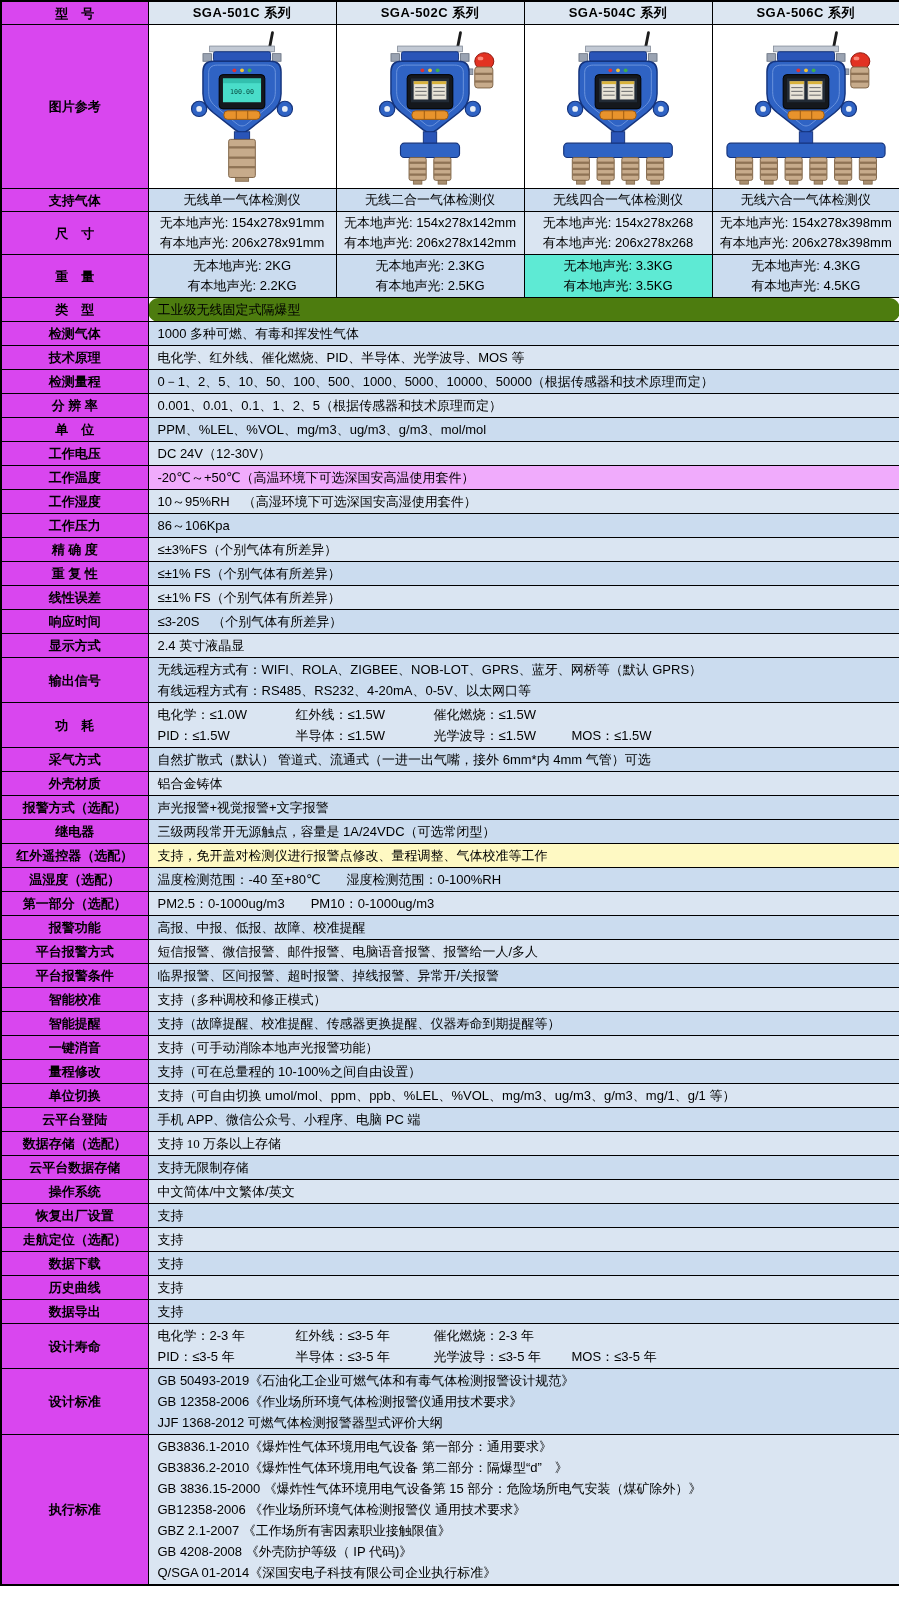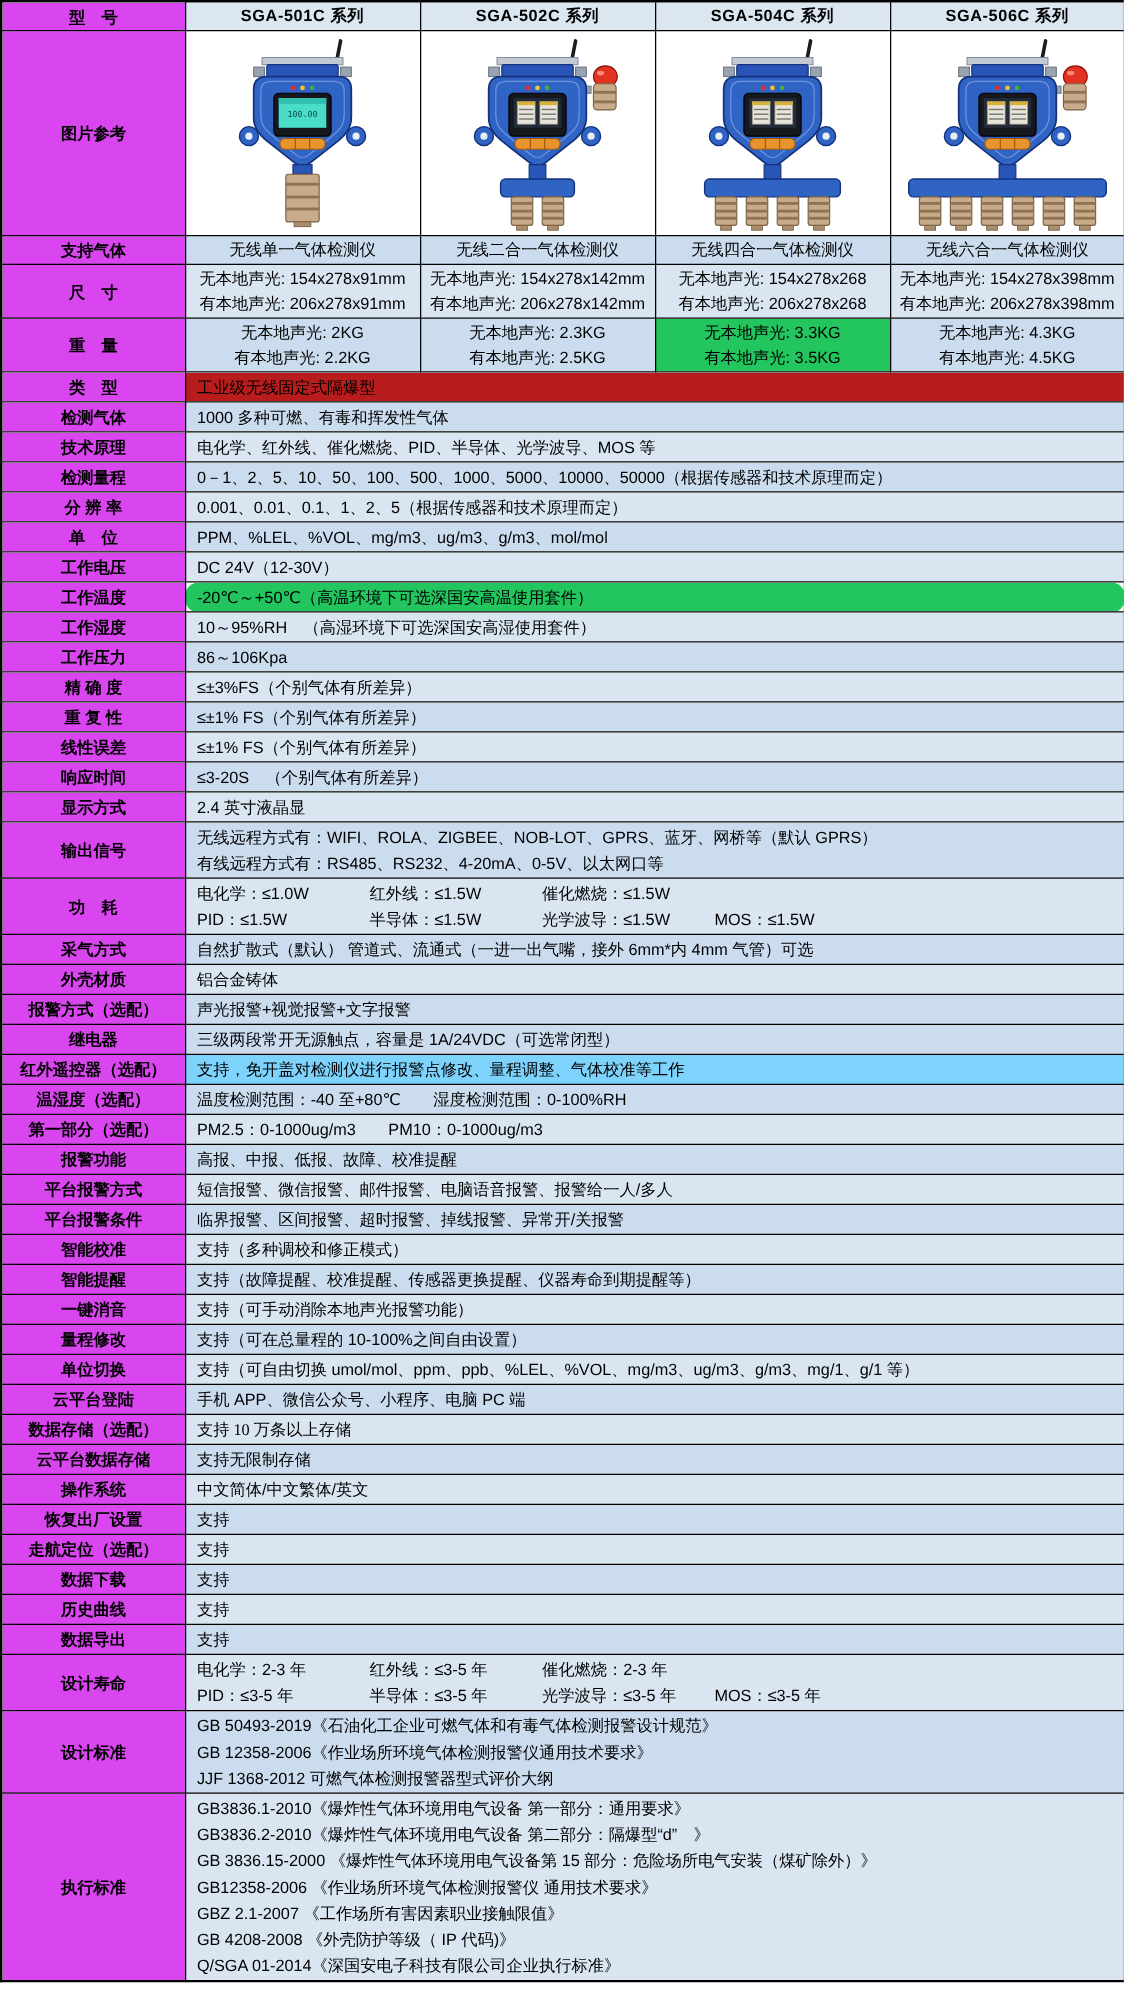--- a/index.html
+++ b/index.html
@@ -291,32 +291,32 @@
       <tr>
         <td class="label">重　量</td>
         <td class="val colval" style="background: rgb(203, 220, 239);">
           <div class="cline">无本地声光: 2KG</div>
           <div class="cline">有本地声光: 2.2KG</div>
         </td>
         <td class="val colval" style="background: rgb(203, 220, 239);">
           <div class="cline">无本地声光: 2.3KG</div>
           <div class="cline">有本地声光: 2.5KG</div>
         </td>
-        <td class="val colval" style="background: #22c55e;">
+        <td class="val colval" style="background: #5eead4;">
           <div class="cline">无本地声光: 3.3KG</div>
           <div class="cline">有本地声光: 3.5KG</div>
         </td>
         <td class="val colval" style="background: rgb(203, 220, 239);">
           <div class="cline">无本地声光: 4.3KG</div>
           <div class="cline">有本地声光: 4.5KG</div>
         </td>
       </tr>
       <tr>
         <td class="label">类　型</td>
-        <td class="val" colspan="4" style="background: #b91c1c;">
+        <td class="val" colspan="4" style="background: #4d7c0f; border-radius: 11px;">
           <div class="mline"><span class="seg">工业级无线固定式隔爆型</span></div>
         </td>
       </tr>
       <tr>
         <td class="label">检测气体</td>
         <td class="val" colspan="4" style="background: rgb(203, 220, 239);">
           <div class="mline"><span class="seg">1000 多种可燃、有毒和挥发性气体</span></div>
         </td>
       </tr>
       <tr>
@@ -344,21 +344,21 @@
         </td>
       </tr>
       <tr>
         <td class="label">工作电压</td>
         <td class="val" colspan="4" style="background: rgb(218, 229, 242);">
           <div class="mline"><span class="seg">DC 24V（12-30V）</span></div>
         </td>
       </tr>
       <tr>
         <td class="label">工作温度</td>
-        <td class="val" colspan="4" style="background: #22c55e; border-radius: 11px;">
+        <td class="val" colspan="4" style="background: #f0abfc;">
           <div class="mline"><span class="seg">-20℃～+50℃（高温环境下可选深国安高温使用套件）</span></div>
         </td>
       </tr>
       <tr>
         <td class="label">工作湿度</td>
         <td class="val" colspan="4" style="background: rgb(218, 229, 242);">
           <div class="mline"><span class="seg">10～95%RH　（高湿环境下可选深国安高湿使用套件）</span></div>
         </td>
       </tr>
       <tr>
@@ -430,21 +430,21 @@
         </td>
       </tr>
       <tr>
         <td class="label">继电器</td>
         <td class="val" colspan="4" style="background: rgb(203, 220, 239);">
           <div class="mline"><span class="seg">三级两段常开无源触点，容量是 1A/24VDC（可选常闭型）</span></div>
         </td>
       </tr>
       <tr>
         <td class="label">红外遥控器（选配）</td>
-        <td class="val" colspan="4" style="background: #7dd3fc;">
+        <td class="val" colspan="4" style="background: #fef9c3;">
           <div class="mline"><span class="seg">支持，免开盖对检测仪进行报警点修改、量程调整、气体校准等工作</span></div>
         </td>
       </tr>
       <tr>
         <td class="label">温湿度（选配）</td>
         <td class="val" colspan="4" style="background: rgb(203, 220, 239);">
           <div class="mline"><span class="seg wide">温度检测范围：-40 至+80℃</span><span class="seg wide">湿度检测范围：0-100%RH</span></div>
         </td>
       </tr>
       <tr>

